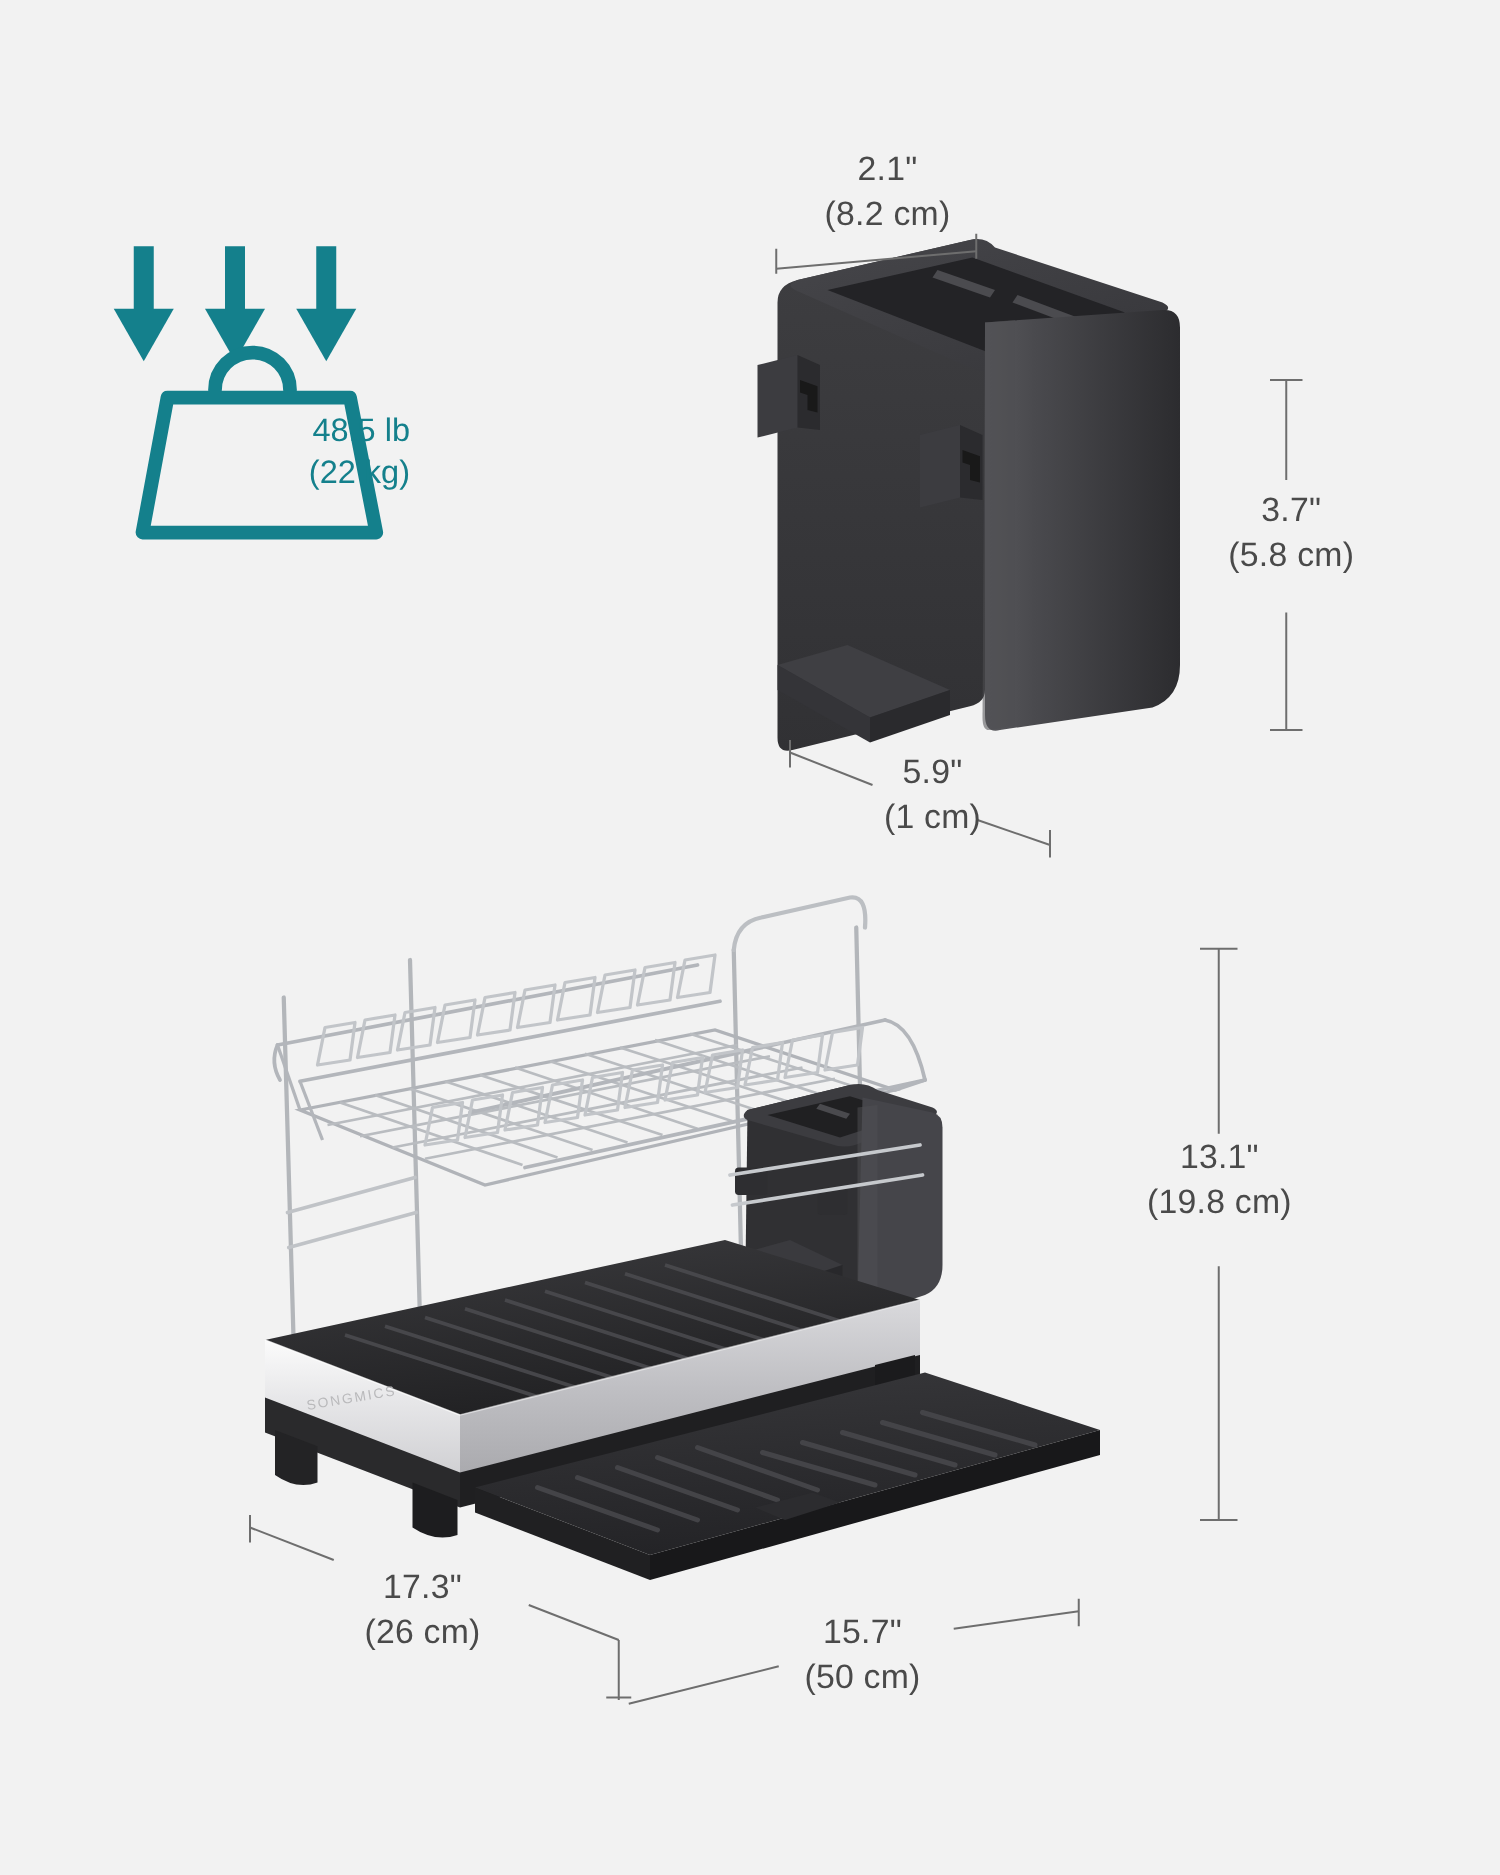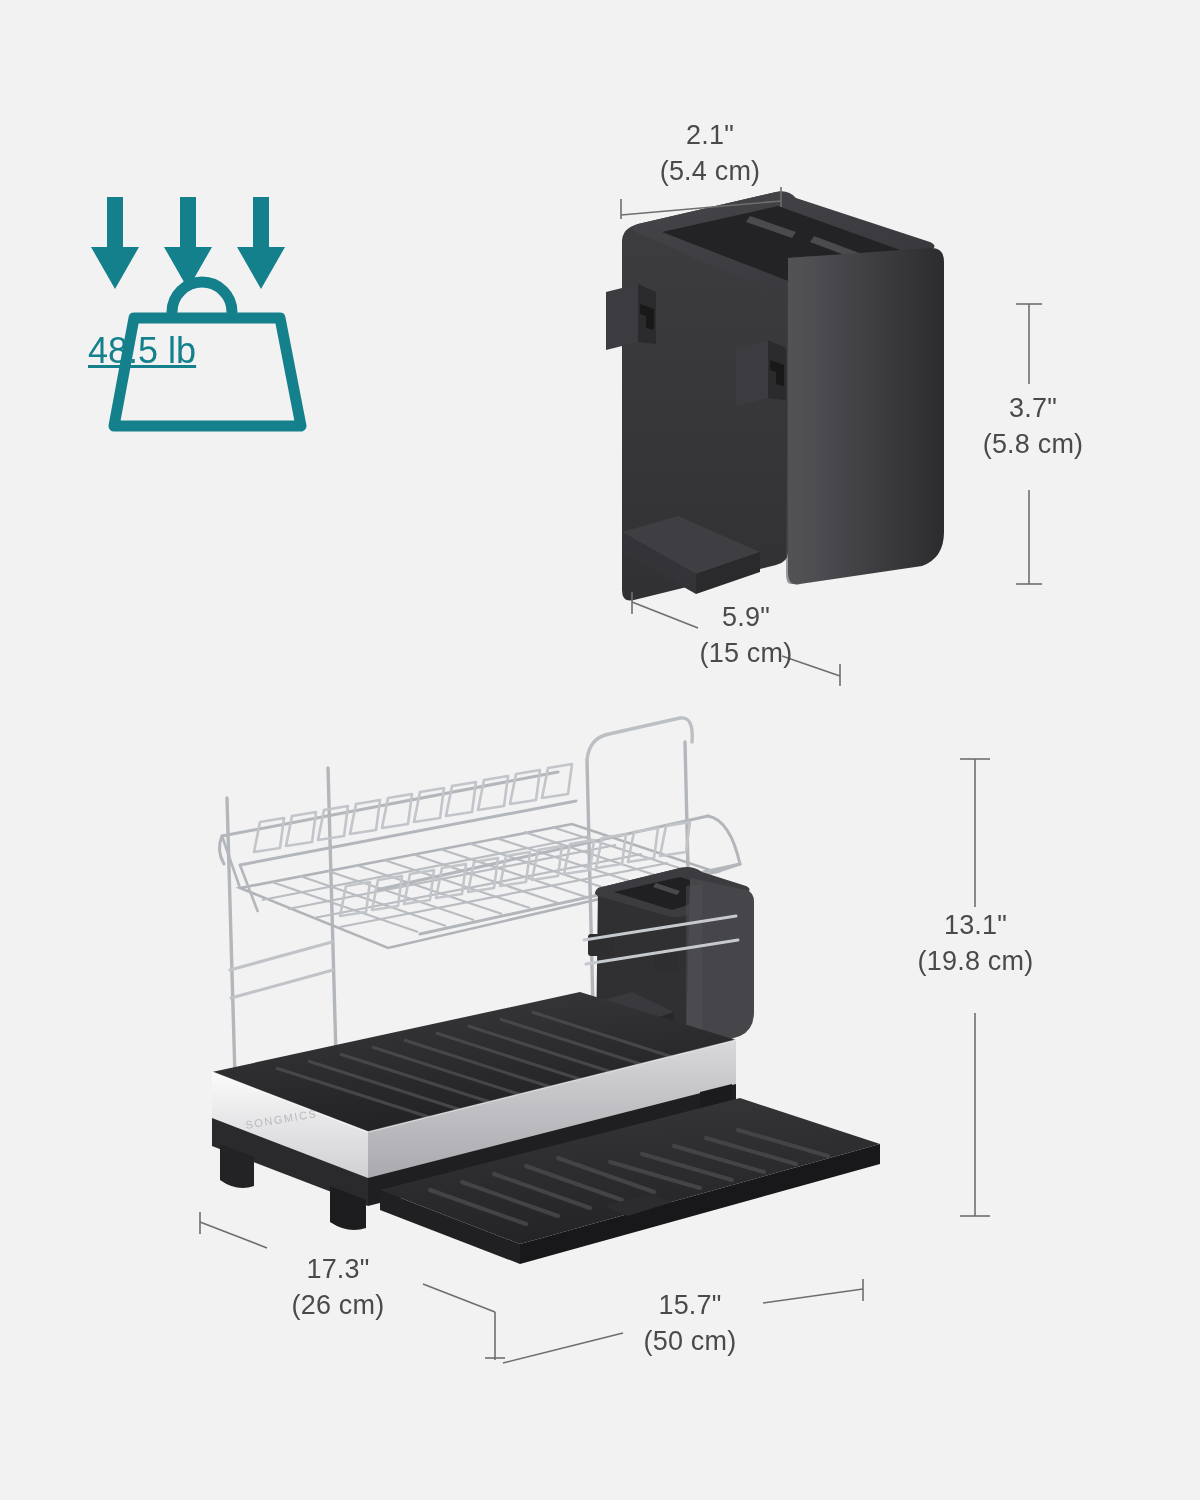--- a/index.html
+++ b/index.html
@@ -39,26 +39,25 @@
     left: 88px;
     top: 185px;
     width: 240px;
     height: 260px;
   }
   #load-badge .cap-text {
     position: absolute;
     left: 0;
     top: 143px;
     width: 240px;
-    text-align: left;
+    text-align: right;
     color: #14808c;
-    font-size: 36px;
+    font-size: 26px;
     line-height: 1.28;
     font-family: "Liberation Sans", sans-serif;
-    text-decoration: underline;
   }
   #load-badge .cap-text .l2 { display: block; }
 
   svg { display: block; overflow: visible; }
   .brand-band-text {
     position: absolute;
     color: #b9b9bb;
     font-size: 11px;
     letter-spacing: 1.6px;
     font-family: "Liberation Sans", sans-serif;
@@ -87,20 +86,21 @@
           <path d="M149 62 L197 62 L173 104 Z"></path>
         </g>
       </g>
       <g fill="none" stroke="#14808c" stroke-width="11">
         <path d="M84 127 a30 30 0 0 1 60 0" stroke-linecap="round"></path>
         <path d="M46 133 L192 133 L213 241 L26 241 Z" stroke-linejoin="round"></path>
       </g>
     </svg>
     <div class="cap-text">
       <span>48.5 lb</span>
+      <span class="l2">(22 kg)</span>
     </div>
   </div>
 
   <svg style="position:absolute; left:600px; top:180px;" width="420" height="460" viewBox="0 0 420 460">
     <defs>
       <linearGradient id="uhFront" x1="0" y1="0" x2="0" y2="1">
         <stop offset="0" stop-color="#3e3e41"></stop>
         <stop offset="1" stop-color="#313134"></stop>
       </linearGradient>
       <linearGradient id="uhSide" x1="0" y1="0" x2="1" y2="0">
@@ -145,21 +145,21 @@
 
   <svg style="position:absolute; left:615px; top:185px;" width="180" height="36" viewBox="0 0 180 36">
     <g stroke="#6e6e6e" stroke-width="1.6" fill="none">
       <line x1="6" y1="14" x2="6" y2="34"></line>
       <line x1="166" y1="2" x2="166" y2="22"></line>
       <line x1="6" y1="30" x2="166" y2="16"></line>
     </g>
   </svg>
   <div class="dim-text" style="left:620px; top:118px; width:180px;">
     <span>2.1"</span>
-    <span class="l2">(5.4 cm)</span>
+    <span class="l2">(8.2 cm)</span>
   </div>
 
   <svg style="position:absolute; left:1012px; top:300px;" width="34" height="288" viewBox="0 0 34 288">
     <g stroke="#6e6e6e" stroke-width="1.6" fill="none">
       <line x1="4" y1="4" x2="30" y2="4"></line>
       <line x1="17" y1="4" x2="17" y2="84"></line>
       <line x1="17" y1="190" x2="17" y2="284"></line>
       <line x1="4" y1="284" x2="30" y2="284"></line>
     </g>
   </svg>
@@ -171,21 +171,21 @@
   <svg style="position:absolute; left:626px; top:588px;" width="230" height="100" viewBox="0 0 230 100">
     <g stroke="#6e6e6e" stroke-width="1.6" fill="none">
       <line x1="6" y1="4" x2="6" y2="26"></line>
       <line x1="6" y1="14" x2="72" y2="40"></line>
       <line x1="156" y1="68" x2="214" y2="88"></line>
       <line x1="214" y1="76" x2="214" y2="98"></line>
     </g>
   </svg>
   <div class="dim-text" style="left:646px; top:600px; width:200px;">
     <span>5.9"</span>
-    <span class="l2">(15 cm)</span>
+    <span class="l2">(1 cm)</span>
   </div>
 
   <svg style="position:absolute; left:180px; top:720px;" width="640" height="580" viewBox="0 0 640 580">
     <defs>
       <linearGradient id="steelBand" x1="0" y1="0" x2="0" y2="1">
         <stop offset="0" stop-color="#fbfbfb"></stop>
         <stop offset="0.45" stop-color="#e6e6e8"></stop>
         <stop offset="1" stop-color="#cfcfd2"></stop>
       </linearGradient>
       <linearGradient id="steelBandR" x1="0" y1="0" x2="0" y2="1">

